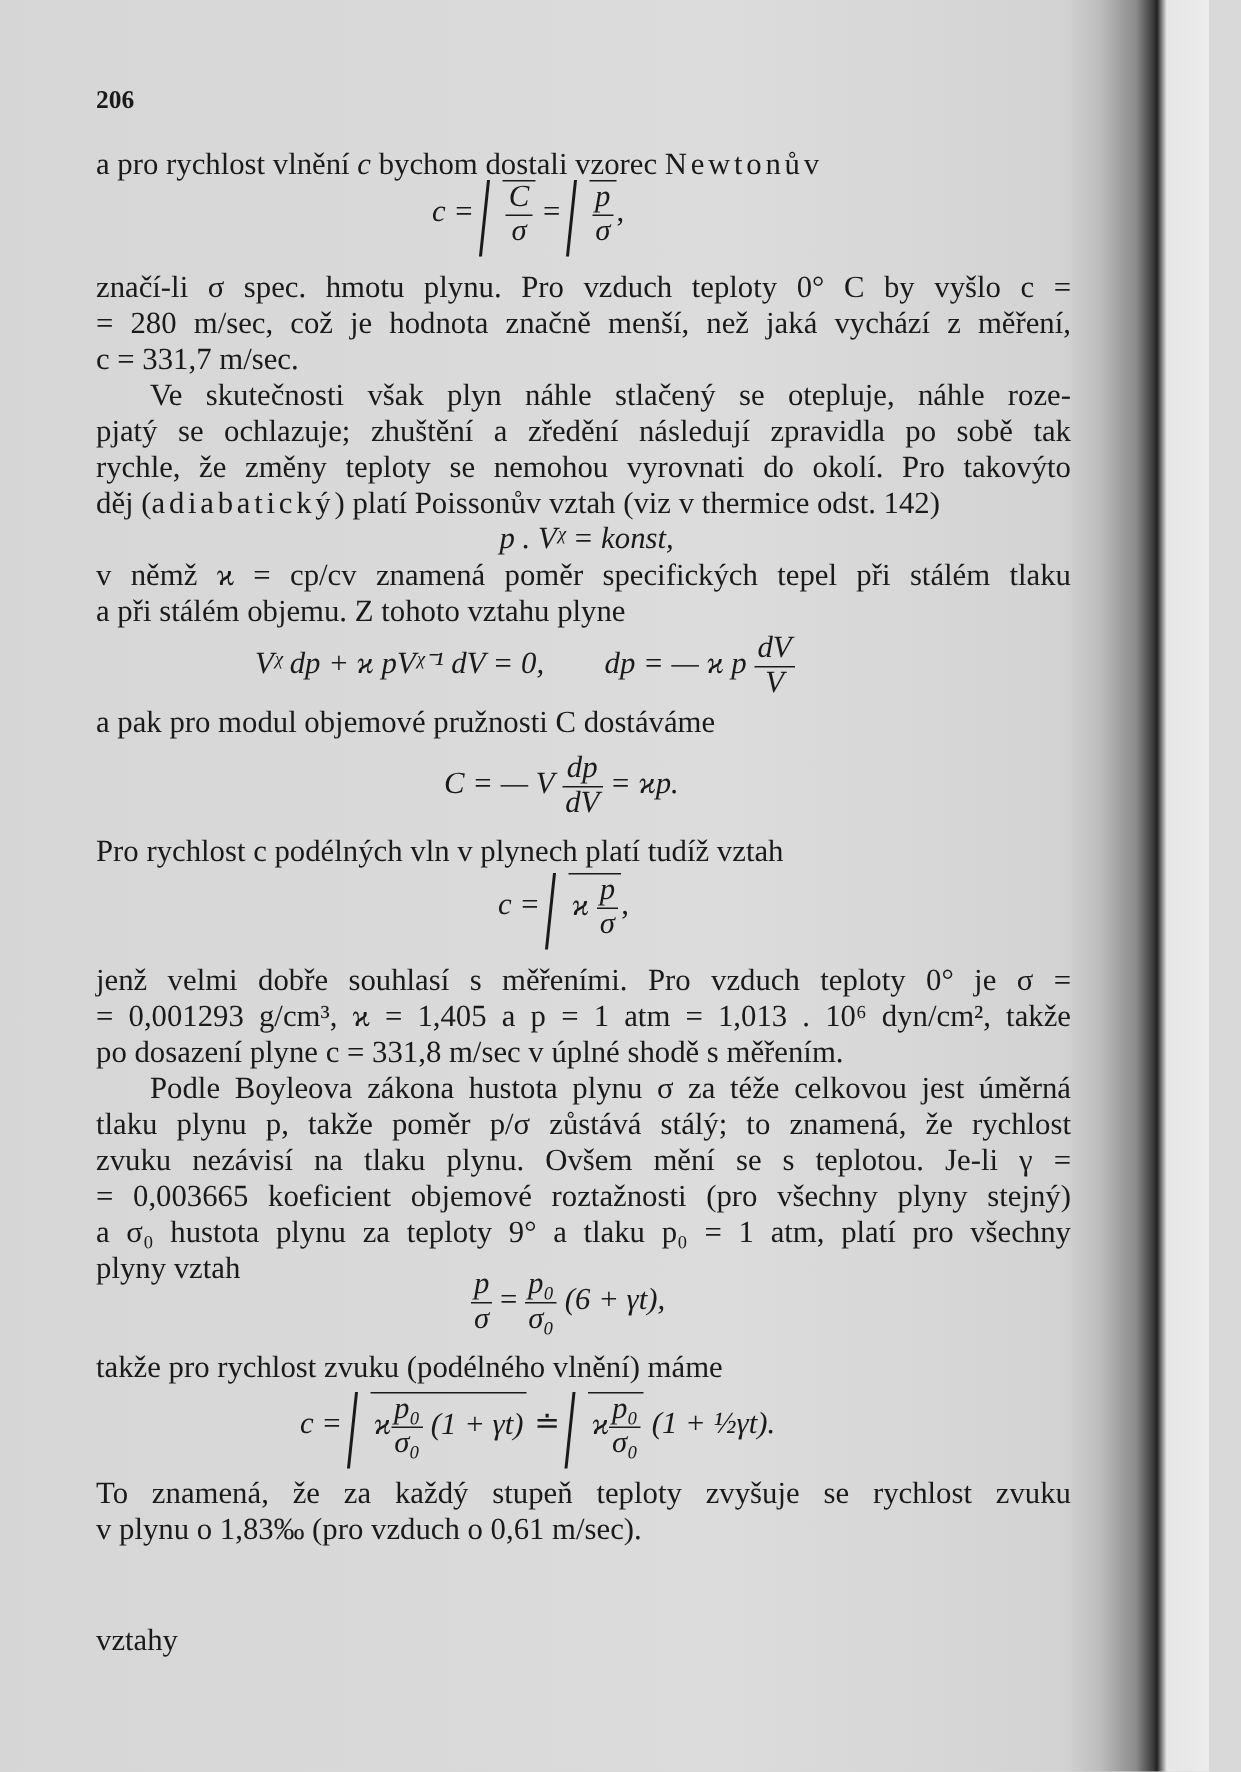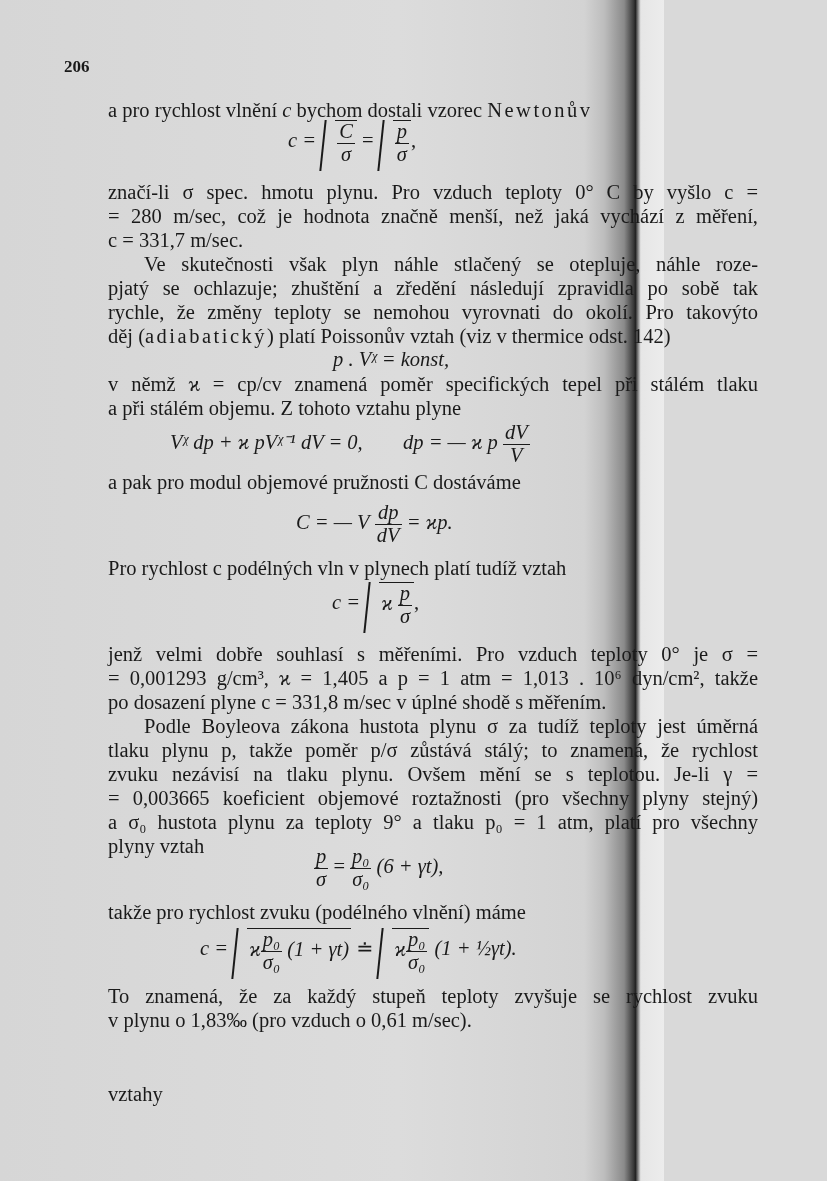--- a/index.html
+++ b/index.html
@@ -3,27 +3,27 @@
 <meta charset="utf-8">
 <style>
   html, body { margin: 0; padding: 0; }
   body {
     width: 827px; height: 1181px; overflow: hidden; position: relative;
     background: #d9d9d9;
     font-family: "DejaVu Serif", "Liberation Serif", serif;
     color: #1a1a1a;
   }
   .page {
-    position: absolute; left: 0; top: 0; width: 664px; height: 1181px;
+    position: absolute; left: 0; top: 0; width: 806px; height: 1181px;
     background: linear-gradient(90deg, #d6d6d6 0%, #dcdcdc 60%, #d3d3d3 88%, #bdbdbd 91%, #8a8a8a 94%, #3a3a3a 95.4%, #222 95.7%, #e6e6e6 96.5%, #ececec 100%);
   }
   .line {
     position: absolute; left: 64px; width: 650px;
     font-family: "Liberation Serif", serif; font-size: 20.5px; line-height: 24px;
-    white-space: nowrap; text-align: justify; text-align-last: justify; margin-left: 44px;
+    white-space: nowrap; text-align: justify; text-align-last: justify;
   }
   .line.nojust { text-align-last: left; }
   .indent { left: 100px; width: 614px; }
   .pagenum { position: absolute; left: 64px; top: 57px; font-family: "Liberation Serif", serif; font-weight: bold; font-size: 17px; }
   .eq { position: absolute; font-family: "Liberation Serif", serif; font-size: 20.5px; white-space: nowrap; }
   i, .it { font-style: italic; }
   .frac { display: inline-block; vertical-align: middle; text-align: center; line-height: 1.05; }
   .frac > span { display: block; padding: 0 2px; }
   .frac > span.num { border-bottom: 1px solid #1a1a1a; }
   .sqrt { display: inline-block; vertical-align: middle; border-top: 1.3px solid #1a1a1a; padding: 0 2px; position: relative; margin-left: 14px; }
@@ -81,21 +81,21 @@
 
   <div class="eq" style="left:332px; top:582px;">
     <span class="it">c =</span>
     <span class="sqrt"><span class="it">ϰ</span> <span class="frac"><span class="num it">p</span><span class="it">σ</span></span></span><span>,</span>
   </div>
 
   <div class="line" style="top:642px;">jenž velmi dobře souhlasí s měřeními. Pro vzduch teploty 0° je σ =</div>
   <div class="line" style="top:666px;">= 0,001293 g/cm³, ϰ = 1,405 a p = 1 atm = 1,013 . 10⁶ dyn/cm², takže</div>
   <div class="line nojust" style="top:690px;">po dosazení plyne c = 331,8 m/sec v úplné shodě s měřením.</div>
 
-  <div class="line indent" style="top:714px;">Podle Boyleova zákona hustota plynu σ za tudíž teploty jest úměrná</div>
+  <div class="line indent" style="top:714px;">Podle Boyleova zákona hustota plynu σ za téže celkovou jest úměrná</div>
   <div class="line" style="top:738px;">tlaku plynu p, takže poměr p/σ zůstává stálý; to znamená, že rychlost</div>
   <div class="line" style="top:762px;">zvuku nezávisí na tlaku plynu. Ovšem mění se s teplotou. Je-li γ =</div>
   <div class="line" style="top:786px;">= 0,003665 koeficient objemové roztažnosti (pro všechny plyny stejný)</div>
   <div class="line" style="top:810px;">a σ₀ hustota plynu za teploty 9° a tlaku p₀ = 1 atm, platí pro všechny</div>
   <div class="line nojust" style="top:834px;">plyny vztah</div>
 
   <div class="eq" style="left:314px; top:846px;">
     <span class="frac"><span class="num it">p</span><span class="it">σ</span></span>
     <span>=</span>
     <span class="frac"><span class="num it">p₀</span><span class="it">σ₀</span></span>

